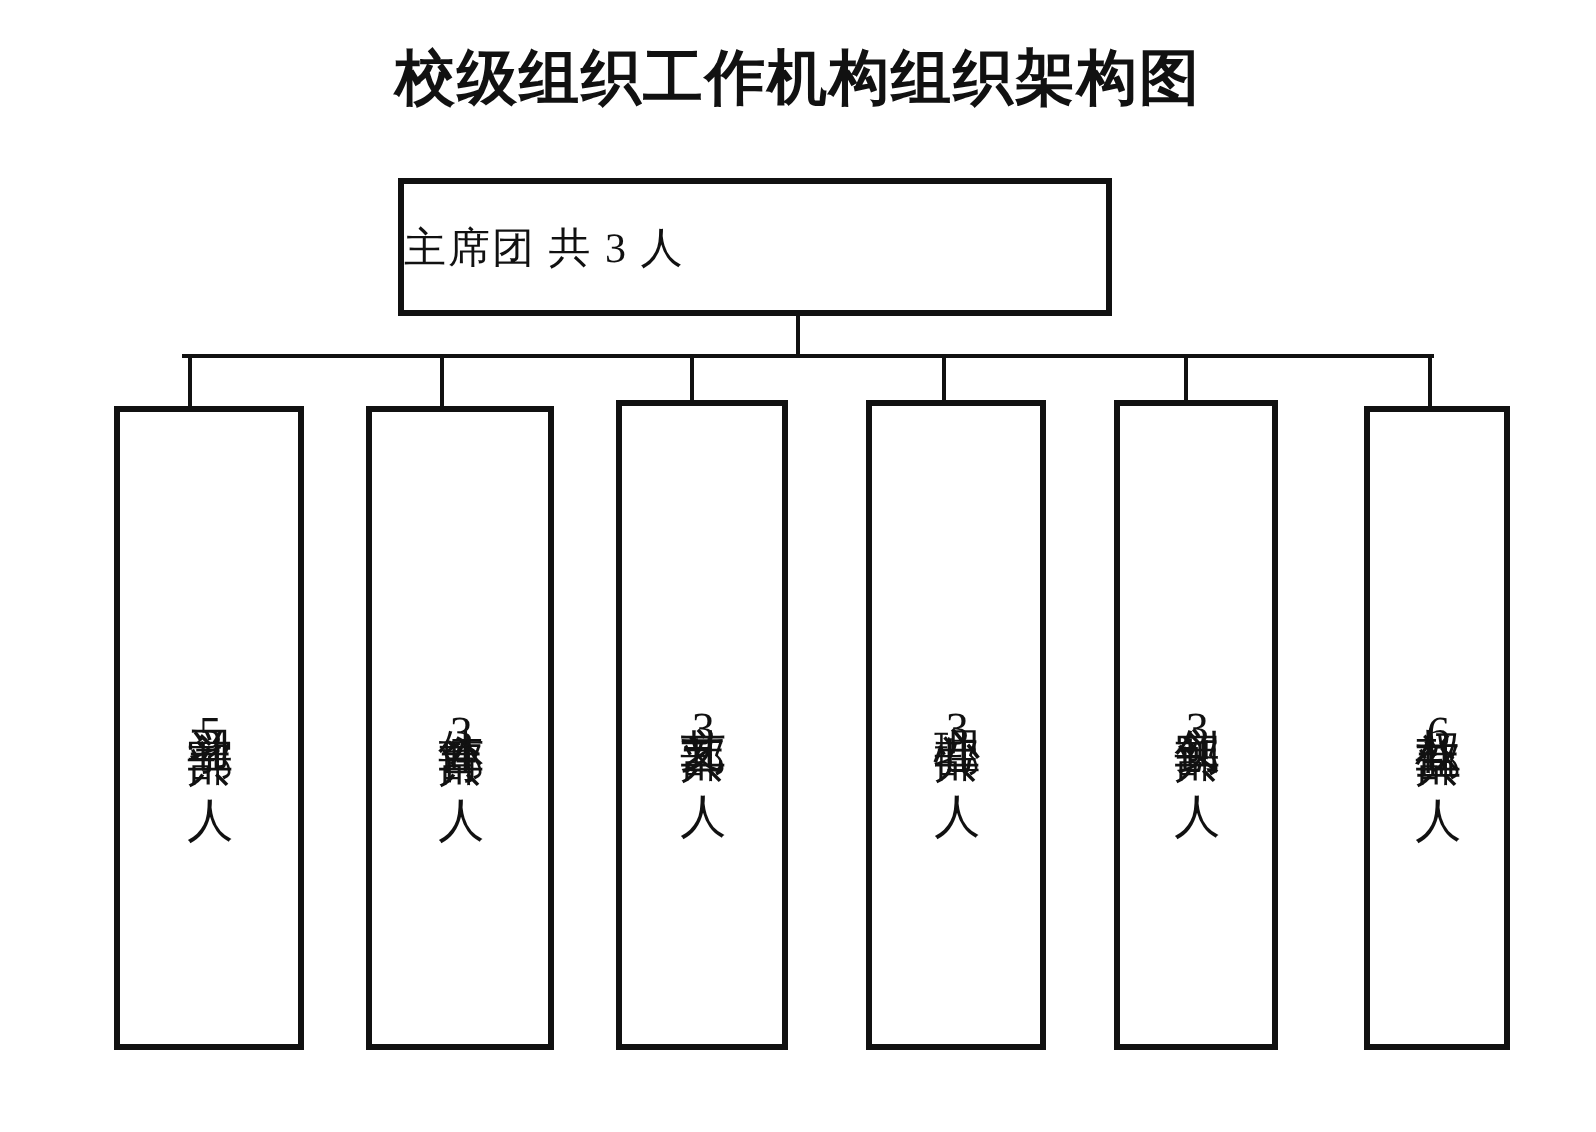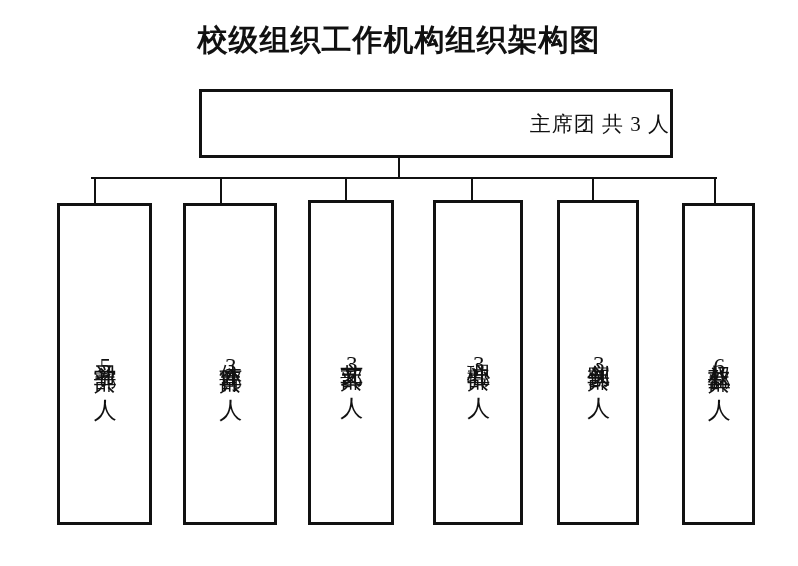--- a/index.html
+++ b/index.html
@@ -32,28 +32,28 @@
     line-height: 1.2;
     color: #111111;
     white-space: nowrap;
   }
 
   
   #root-box {
     position: absolute;
     left: 199px;
     top: 89px;
-    width: 474px;
+    width: 357px;
     height: 69px;
     border: 3px solid #111111;
     background: #ffffff;
     box-sizing: border-box;
     display: flex;
     align-items: center;
-    justify-content: flex-end;
+    justify-content: flex-start;
   }
   #root-label {
     font-size: 21px;
     font-weight: 400;
     letter-spacing: 1px;
     color: #111111;
     white-space: nowrap;
   }
 
   

